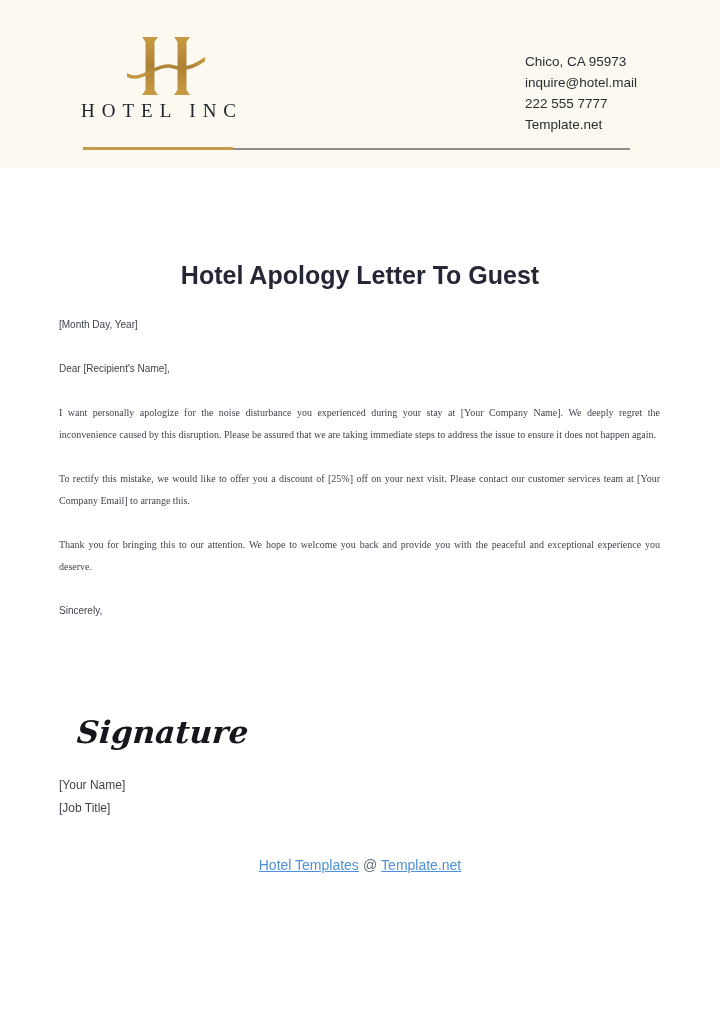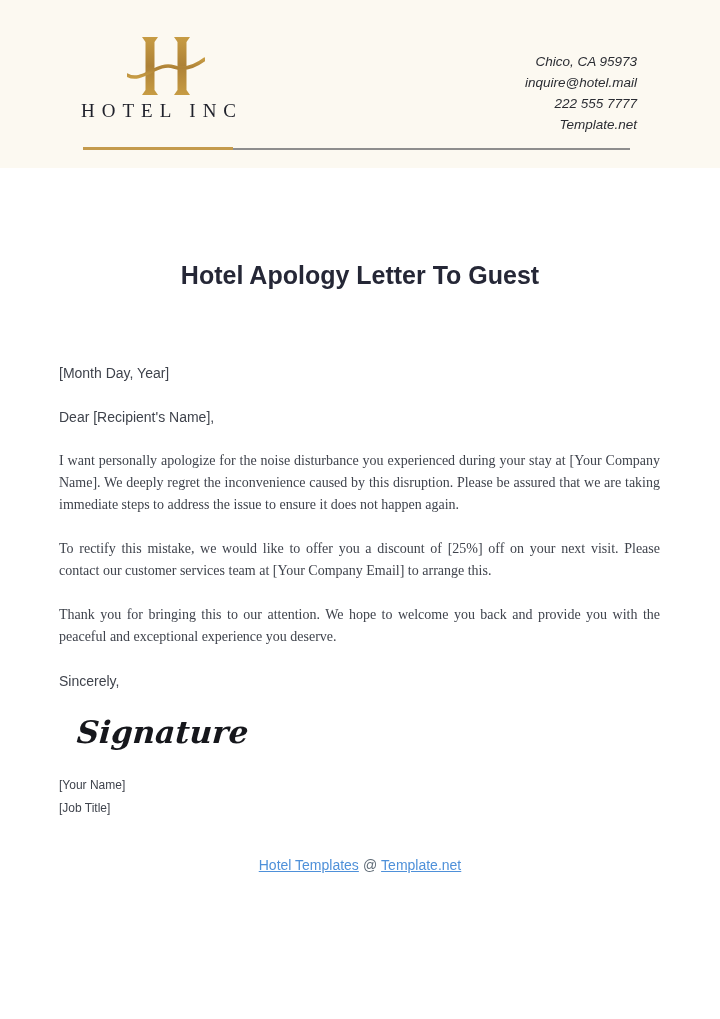--- a/index.html
+++ b/index.html
@@ -31,48 +31,45 @@
     font-size: 19px;
     letter-spacing: 7px;
     margin-left: 5px;
     color: #1f212b;
     white-space: nowrap;
   }
   .contact-block {
     position: absolute;
     top: 51px;
     right: 83px;
-    text-align: right;
     font-size: 13.5px;
     line-height: 21px;
     color: #2b2d33;
-    font-style: italic;
   }
   .rule { position: absolute; }
   .rule-gold  { left: 83px;  top: 147px; width: 150px; height: 3px; background: #c49b4d; }
   .rule-gray  { left: 233px; top: 148px; width: 397px; height: 2px; background: #8e8e8e; }
   
   .title {
     position: absolute;
     top: 249px; left: 0; right: 0;
     margin: 12px;
     text-align: center;
     font-size: 25px;
     font-weight: 700;
     color: #252736;
   }
   .letter-body {
     position: absolute;
     left: 59px;
     width: 601px;
     top: 314px;
-    font-size: 14px;
+    font-size: 10px;
     line-height: 22px;
     color: #3f434c;
-    margin-top: 48px;
   }
   .letter-body p { margin: 0 0 22px 0; }
   .letter-body p.para { text-align: justify; text-justify: inter-word; font-family: Liberation Serif, serif; }
   .letter-body p:last-child { margin-bottom: 0; }
   .signature-script {
     position: absolute;
     left: 77px;
     top: 714px;
     font-family: "DejaVu Serif", serif;
     font-style: italic;

